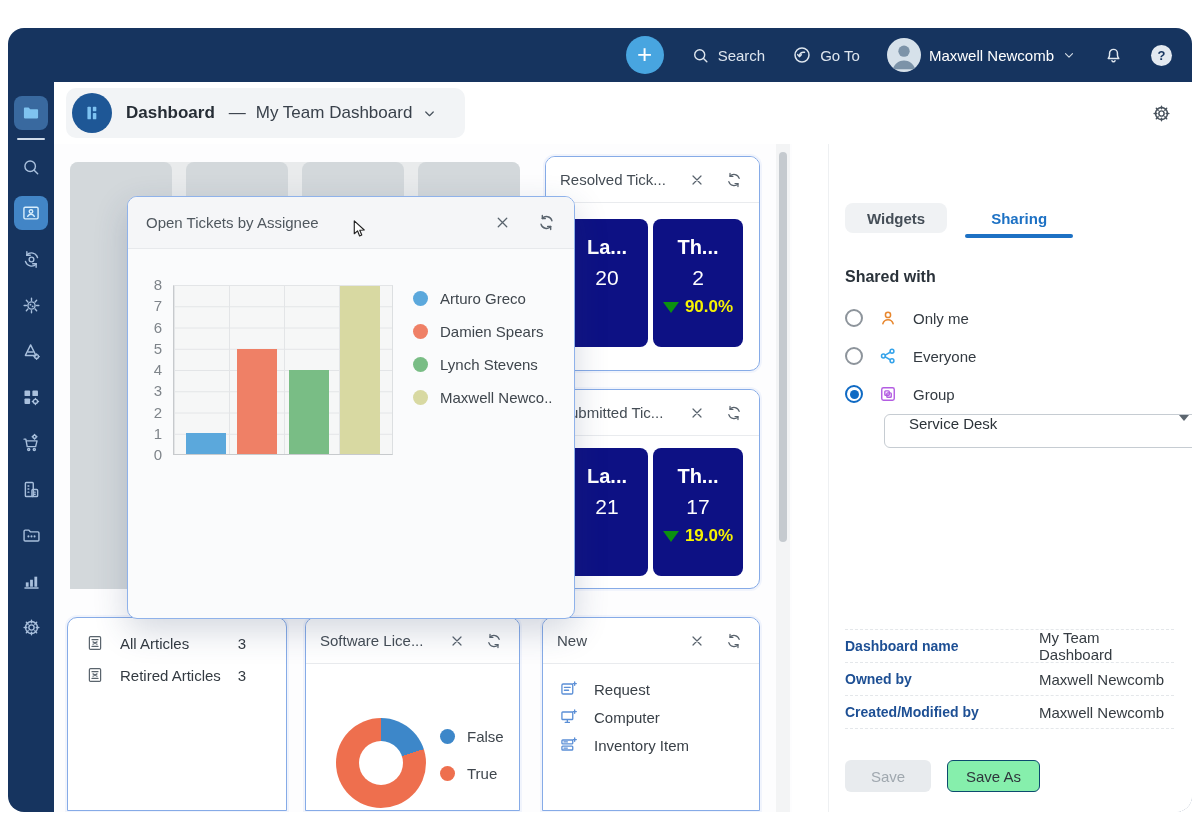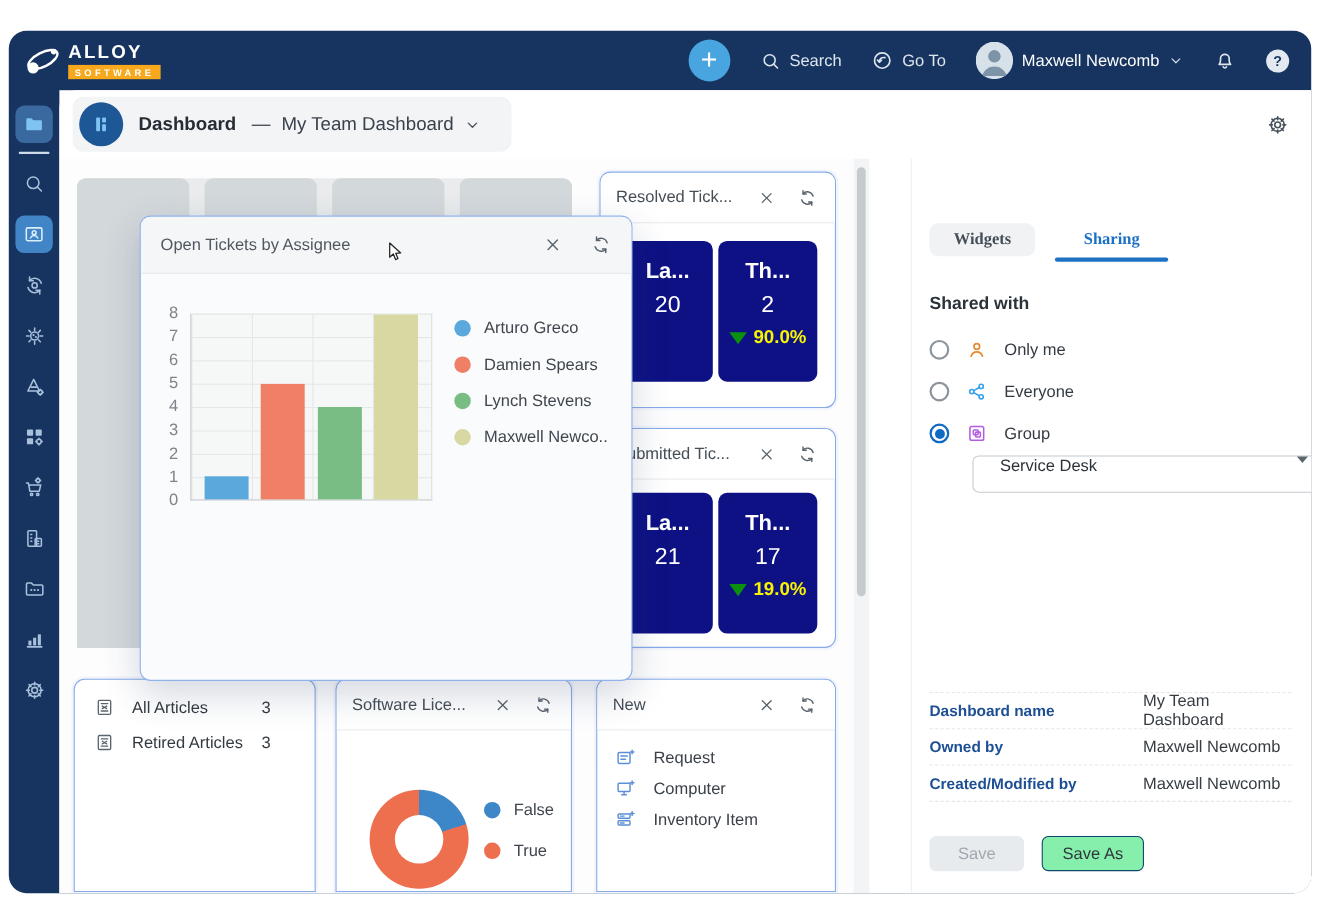--- a/index.html
+++ b/index.html
@@ -115,21 +115,21 @@
   .v-track { position:absolute; right:2px; top:0; bottom:0; width:14px; background:#f3f4f5; }
   .v-thumb { position:absolute; left:3px; top:8px; width:8px; height:390px; background:#c5cacf; border-radius:4px; }
 
   
   .right-panel { flex:1; position:relative; background:#fff; border-left:1px solid #eef0f2; }
   .p-title-row { position:absolute; left:16px; right:18px; top:20px; display:flex; align-items:center; }
   .p-title { font-size:20px; font-weight:600; color:#29323c; }
   .p-icons { margin-left:auto; display:flex; align-items:center; gap:19px; color:#555f69; }
   .tabs { position:absolute; left:16px; top:59px; display:flex; gap:18px; }
   .tab { height:30px; display:flex; align-items:center; padding:0 22px; font-size:15px; font-weight:600;
-         border-radius:8px; background:#f0f2f4; color:#454e57; position:relative;font-family:Liberation Serif, serif; }
+         border-radius:8px; background:#f0f2f4; color:#454e57; position:relative; }
   .tab.active { background:#fff; color:#1d71c4; padding:0 26px; }
   .tab.active::after { content:""; position:absolute; left:0; right:0; bottom:-5px; height:4px; background:#1d71c4; border-radius:2px; }
   .shared-label { position:absolute; left:16px; top:124px; font-size:16px; font-weight:700; color:#2a323a; }
   .options { position:absolute; left:16px; top:155px; }
   .option-row { display:flex; align-items:center; gap:15px; height:38px; }
   .radio { width:18px; height:18px; border-radius:50%; border:2px solid #8d949b; flex:none; position:relative; background:#fff; }
   .radio.checked { border-color:#0f6ac4; }
   .radio.checked::after { content:""; position:absolute; inset:2.5px; border-radius:50%; background:#0f6ac4; }
   .option-label { font-size:15px; color:#333a41; }
   .group-select { position:absolute; left:55px; top:270px; width:330px; height:34px; border:1px solid #c6ccd2; border-radius:6px;
@@ -144,33 +144,20 @@
   .btn { height:32px; min-width:86px; padding:0 18px; border-radius:6px; font-size:15px; display:flex; align-items:center; justify-content:center; }
   .btn.disabled { background:#e8ebee; color:#a0a8af; }
   .btn.secondary { background:#86efac; border:1px solid #0c4a6e; color:#2f363c; }
 </style>
 </head>
 <body>
 
 <div class="app">
 
   <div class="navbar">
-    <div class="brand">
-      <span>
-        <svg width="34" height="30" viewBox="0 0 40 34">
-          <ellipse cx="20" cy="16" rx="17" ry="7.5" fill="none" stroke="#fff" stroke-width="2.6" transform="rotate(-27 20 16)"></ellipse>
-          <circle cx="9.5" cy="25" r="6" fill="#fff"></circle>
-          <circle cx="31.5" cy="7.5" r="3" fill="#fff"></circle>
-        </svg>
-      </span>
-      <span class="brand-text">
-        <span class="brand-line1">ALLOY</span>
-        <span class="brand-line2">SOFTWARE</span>
-      </span>
-    </div>
     <div class="nav-right">
       <div class="plus-btn">+</div>
       <div class="nav-item">
         <span>
           <svg width="19" height="19" viewBox="0 0 24 24" fill="none" stroke="#dde5ee" stroke-width="1.8" stroke-linecap="round">
             <circle cx="11" cy="11" r="6.3"></circle>
               <path d="M15.8 15.8 20 20"></path>
           </svg>
         </span>
         <span>Search</span>

